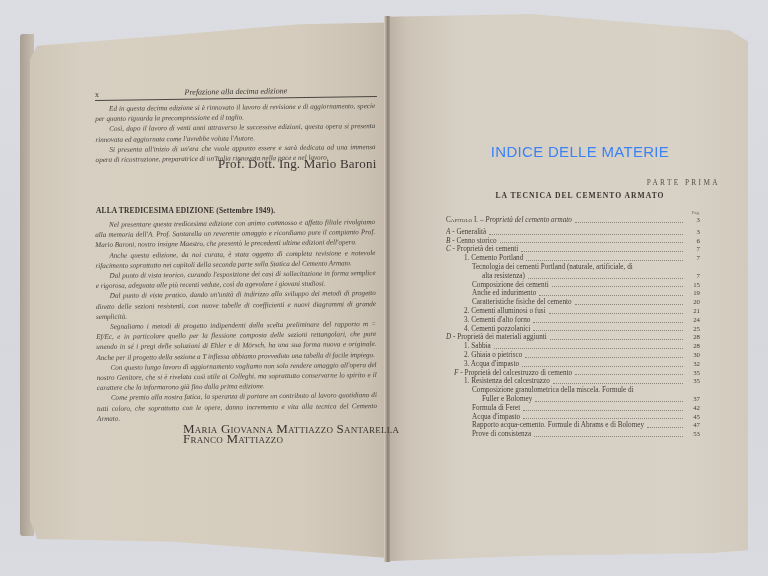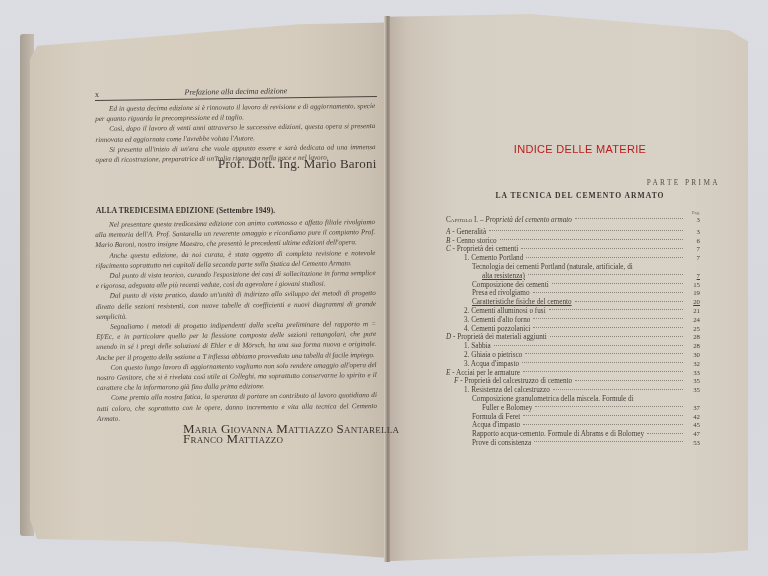--- a/index.html
+++ b/index.html
@@ -52,35 +52,35 @@
     color: #3a3531;
   }
   .section-head {
     position: absolute; left: 96px; top: 206px; font-size: 7.4px; font-weight: bold;
     text-transform: uppercase; letter-spacing: 0.2px; color: #35302c;
   }
   .section-head .date { text-transform: none; }
   
   .rp-title {
     position: absolute; left: 440px; top: 143px; width: 280px; text-align: center;
-    font-family: "Liberation Sans", sans-serif; font-size: 11px; letter-spacing: 0.3px;
-    color: #b91c1c;
+    font-family: "Liberation Sans", sans-serif; font-size: 15px; letter-spacing: 0.3px;
+    color: #3b82f6;
   }
   .rp-part {
     position: absolute; left: 440px; top: 178px; width: 280px; text-align: right;
     font-size: 7.3px; letter-spacing: 2.4px; color: #55504a;
   }
   .rp-subtitle {
     position: absolute; left: 440px; top: 191px; width: 280px; text-align: center;
     font-size: 7.6px; font-weight: bold; letter-spacing: 1px; color: #3a3531;
   }
   .pag-label { position: absolute; left: 692px; top: 210px; font-size: 4.5px; color: #6a645e; }
   .toc { position: absolute; left: 446px; top: 216px; width: 254px; }
   .toc-row {
-    position: relative; display: flex; align-items: center;
+    position: relative; display: flex; align-items: flex-end;
     font-size: 7.2px; line-height: 8.8px; color: #45403b; height: 8.8px;
   }
   .toc-row .lbl { white-space: nowrap; overflow: hidden; }
   .toc-row .lbl .letter { font-style: italic; }
   .toc-row .lbl .sc { font-variant: small-caps; }
   .toc-row .lbl .it { font-style: italic; }
   .toc-row .dots {
     flex: 1; margin: 0 3px; border-bottom: 1px dotted #8a837b; height: 1px; transform: translateY(-2px);
   }
   .toc-row .pg { width: 14px; text-align: right; font-size: 6.8px; }
@@ -156,36 +156,36 @@
       <div class="toc-row" style="padding-left: 18px;">
         <span class="lbl"><span class="">1.</span> <span>Cemento Portland</span></span>
         <span class="dots"></span>
         <span class="pg">7</span>
       </div>
       <div class="toc-row cont" style="padding-left: 26px;">
         <span class="lbl"><span>Tecnologia dei cementi Portland (naturale, artificiale, di</span></span>
         <span class="dots"></span>
         <span class="pg"></span>
       </div>
-      <div class="toc-row" style="padding-left: 36px; text-decoration: underline;">
+      <div class="toc-row" style="padding-left: 36px;">
         <span class="lbl"><span>alta resistenza)</span></span>
         <span class="dots"></span>
         <span class="pg">7</span>
       </div>
       <div class="toc-row" style="padding-left: 26px;">
         <span class="lbl"><span>Composizione dei cementi</span></span>
         <span class="dots"></span>
         <span class="pg">15</span>
       </div>
       <div class="toc-row" style="padding-left: 26px;">
-        <span class="lbl"><span>Presa ed rivolgiamo</span></span>
+        <span class="lbl"><span>Anche ed indurimento</span></span>
         <span class="dots"></span>
         <span class="pg">19</span>
       </div>
-      <div class="toc-row" style="padding-left: 26px; text-decoration: underline;">
+      <div class="toc-row" style="padding-left: 26px;">
         <span class="lbl"><span>Caratteristiche fisiche del cemento</span></span>
         <span class="dots"></span>
         <span class="pg">20</span>
       </div>
       <div class="toc-row" style="padding-left: 18px;">
         <span class="lbl"><span class="">2.</span> <span>Cementi alluminosi o fusi</span></span>
         <span class="dots"></span>
         <span class="pg">21</span>
       </div>
       <div class="toc-row" style="padding-left: 18px;">
@@ -210,25 +210,20 @@
       </div>
       <div class="toc-row" style="padding-left: 18px;">
         <span class="lbl"><span class="">2.</span> <span>Ghiaia o pietrisco</span></span>
         <span class="dots"></span>
         <span class="pg">30</span>
       </div>
       <div class="toc-row" style="padding-left: 18px;">
         <span class="lbl"><span class="">3.</span> <span>Acqua d'impasto</span></span>
         <span class="dots"></span>
         <span class="pg">32</span>
-      </div>
-      <div class="toc-row" style="padding-left: 0px;">
-        <span class="lbl"><span class="letter">E</span> <span>- Acciai per le armature</span></span>
-        <span class="dots"></span>
-        <span class="pg">33</span>
       </div>
       <div class="toc-row" style="padding-left: 0px; margin-left: 8px;">
         <span class="lbl"><span class="letter">F</span> <span>- Proprietà del calcestruzzo di cemento</span></span>
         <span class="dots"></span>
         <span class="pg">35</span>
       </div>
       <div class="toc-row" style="padding-left: 18px;">
         <span class="lbl"><span class="">1.</span> <span>Resistenza del calcestruzzo</span></span>
         <span class="dots"></span>
         <span class="pg">35</span>

